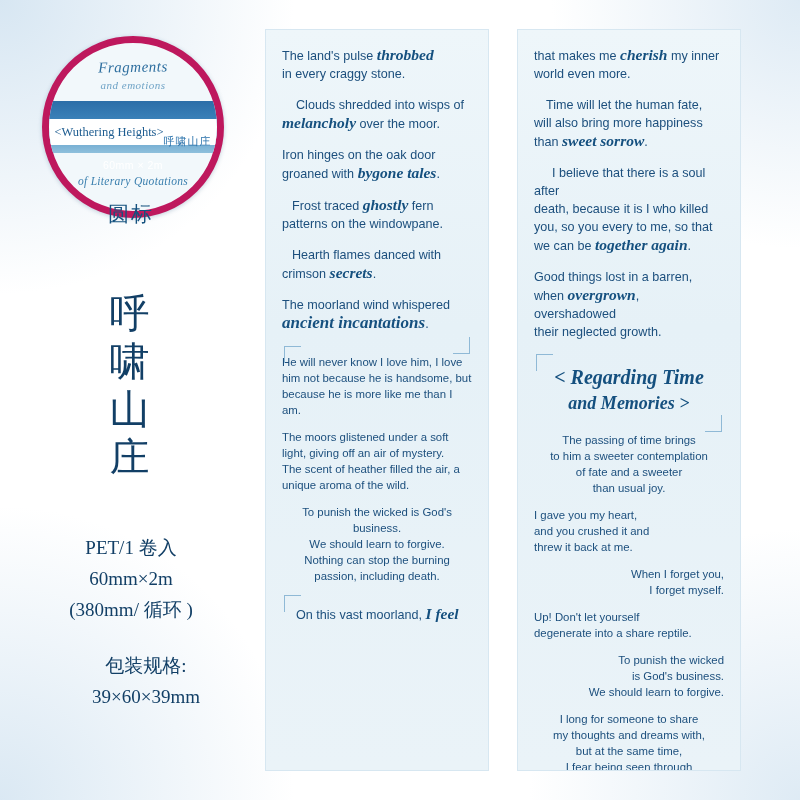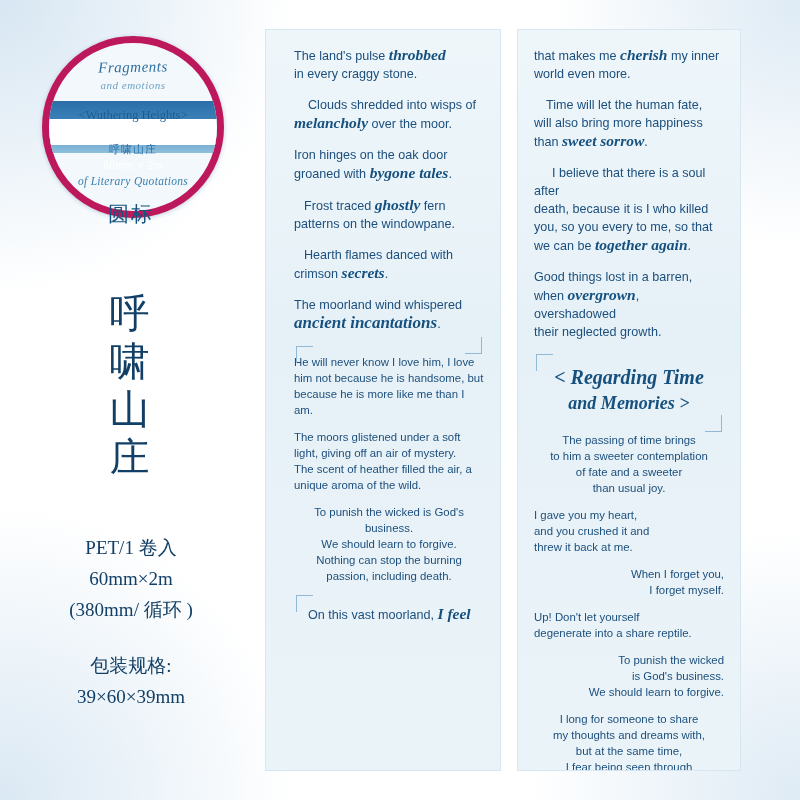--- a/index.html
+++ b/index.html
@@ -28,21 +28,21 @@
     box-shadow:0 1px 4px rgba(30,80,120,.25);
     overflow:hidden;
     border:7px solid #be185d;
   }
   .roll .band{
     position:absolute;left:0;right:0;top:58px;height:52px;
     background:linear-gradient(180deg,#2b6ea8 0%,#3f86bd 45%,#8fc0dc 100%);
   }
   .roll .band-inner{
     position:absolute;left:0;right:0;top:76px;height:26px;background:#ffffff;
-    display:flex;flex-direction:column;align-items:center;justify-content:center;
+    display:flex;flex-direction:row;align-items:center;justify-content:center;
   }
   .roll-title{
     position:absolute;top:16px;left:0;right:0;text-align:center;
     font-family:"Liberation Serif", serif;
     font-style:italic;font-size:15px;color:#2f6f9f;letter-spacing:.5px;
     transform:rotate(-1deg);
   }
   .roll-sub{
     position:absolute;top:36px;left:0;right:0;text-align:center;
     font-family:"Liberation Serif", serif;
@@ -75,33 +75,33 @@
     font-size:40px;line-height:48px;letter-spacing:3px;color:#123f66;
     font-family:"Liberation Serif", serif;
   }
 
   .spec{
     position:absolute;top:532px;left:0;width:262px;text-align:center;
     font-size:19px;line-height:31px;color:#123f66;
     font-family:"Liberation Serif", serif;
   }
   .spec2{
-    position:absolute;top:650px;left:0;width:262px;text-align:center;
+    position:absolute;top:650px;left:15px;width:262px;text-align:center;
     font-size:19px;line-height:31px;color:#123f66;
     font-family:"Liberation Serif", serif;
   }
 
   
   .strip{
     position:absolute;top:30px;width:222px;height:740px;
     background:linear-gradient(180deg,#eef6fa 0%,#e6f1f7 40%,#eaf3f8 100%);
     box-shadow:0 0 0 1px #d7e7f1;
     overflow:hidden;
   }
-  .strip-a{left:266px;padding-left:12px;}
+  .strip-a{left:266px;}
   .strip-b{left:518px;}
 
   .strip .pad{padding:16px 16px 0 16px;box-sizing:border-box;}
 
   .q{
     color:#1c4f7d;
     font-size:12.6px;
     line-height:18px;
     margin:0 0 13px 0;
     font-family:"Liberation Sans", sans-serif;

